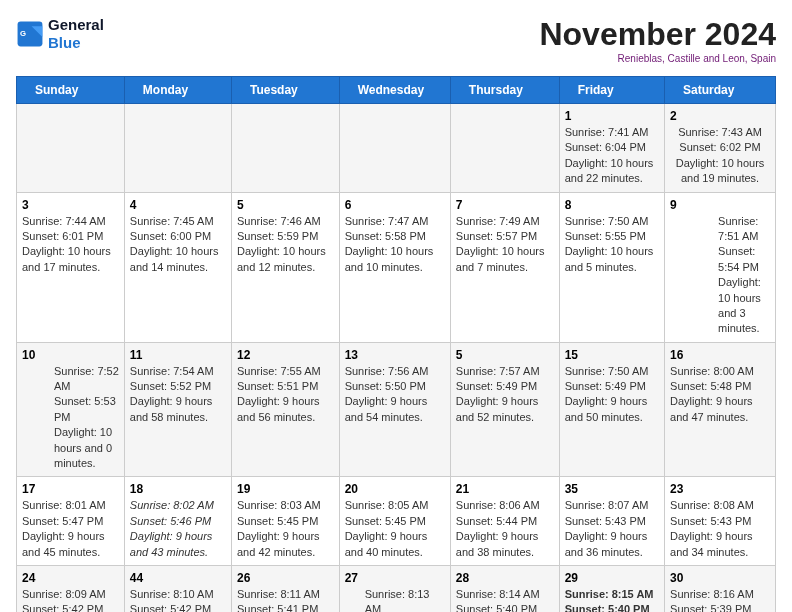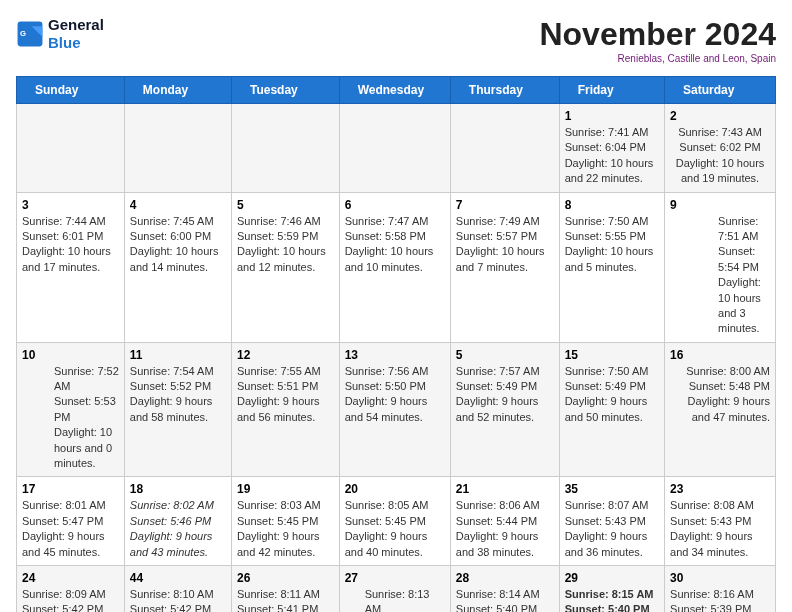--- a/index.html
+++ b/index.html
@@ -208,21 +208,21 @@
 Daylight: 9 hours and 52 minutes.</div>
         </td>
         <td>
           <span class="day-num">15</span>
           <div class="day-info" style="white-space: pre-line;">Sunrise: 7:50 AM
 Sunset: 5:49 PM
 Daylight: 9 hours and 50 minutes.</div>
         </td>
         <td>
           <span class="day-num">16</span>
-          <div class="day-info" style="white-space: pre-line; text-align: right;">Sunrise: 8:00 AM
+          <div class="day-info" style="white-space: pre-line;">Sunrise: 8:00 AM
 Sunset: 5:48 PM
 Daylight: 9 hours and 47 minutes.</div>
         </td>
       </tr>
       <tr>
         <td>
           <span class="day-num">17</span>
           <div class="day-info" style="white-space: pre-line;">Sunrise: 8:01 AM
 Sunset: 5:47 PM
 Daylight: 9 hours and 45 minutes.</div>

